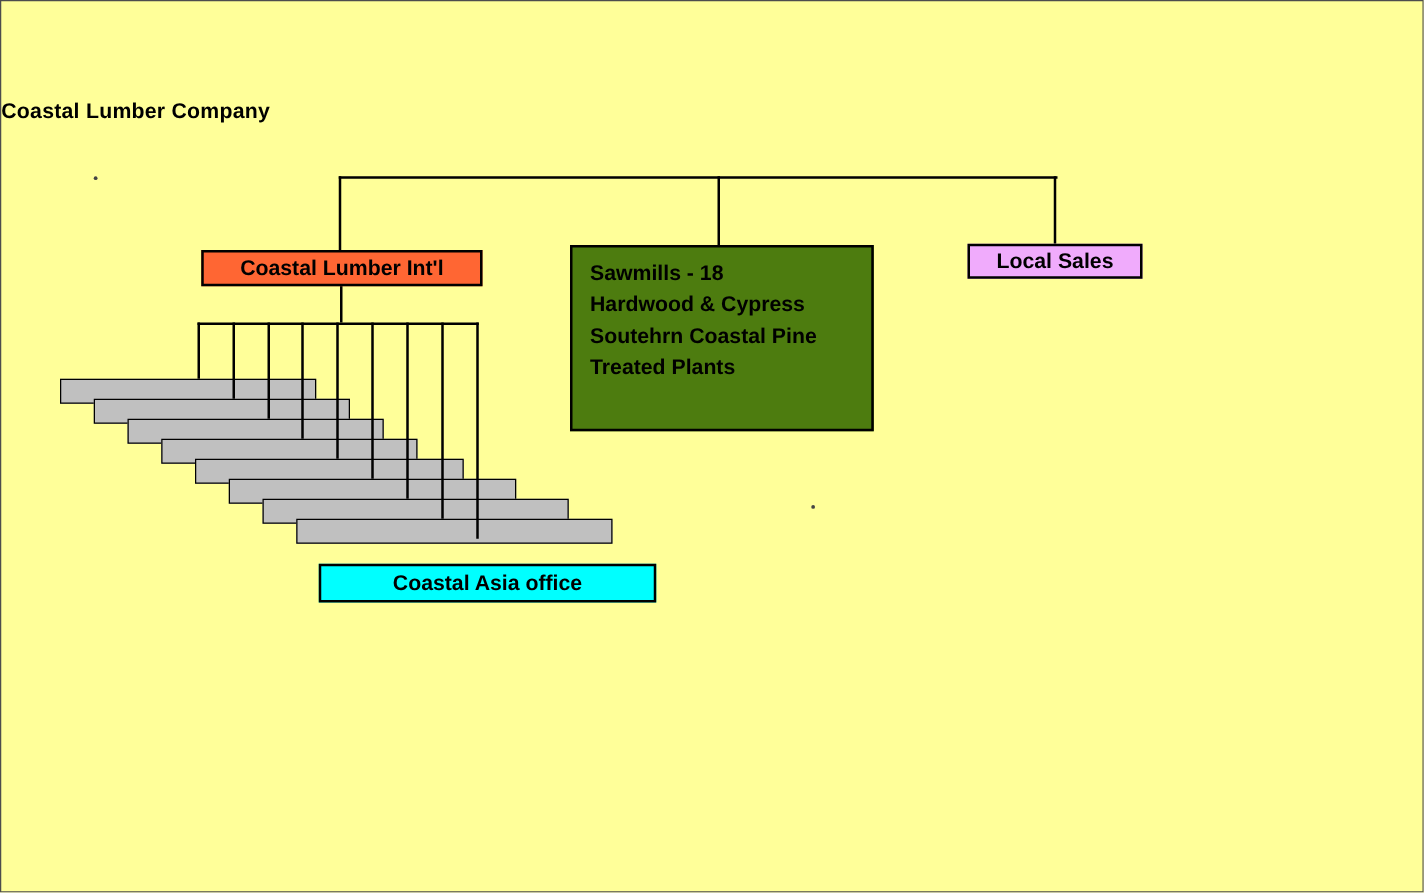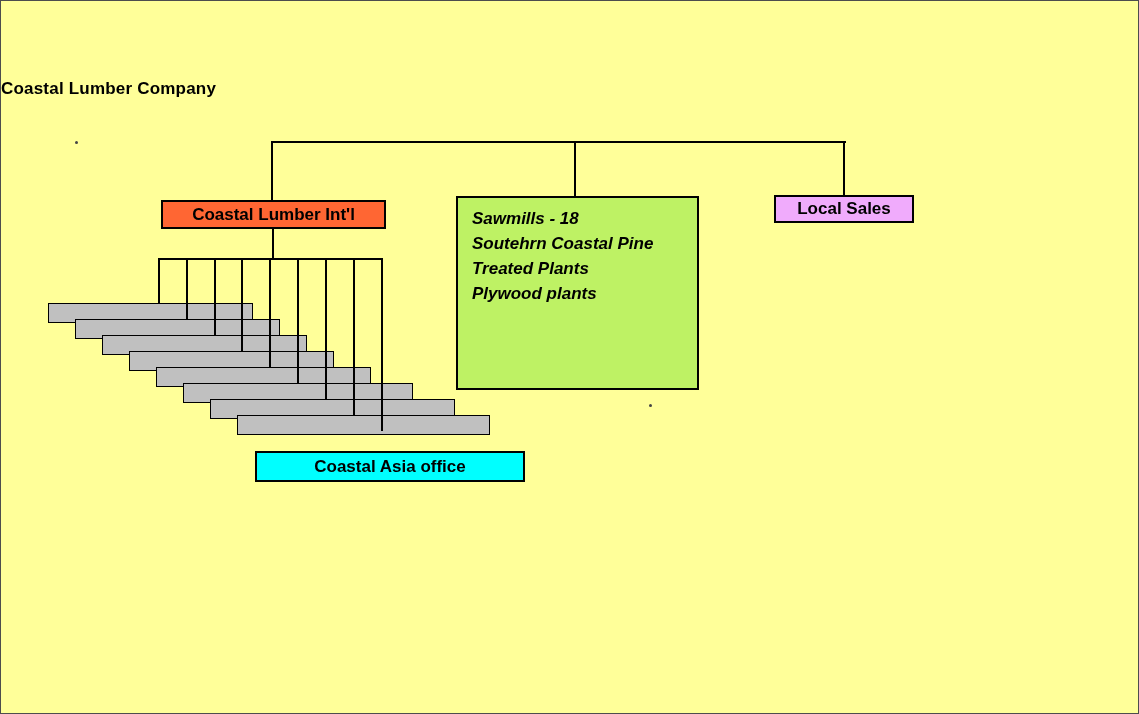--- a/index.html
+++ b/index.html
@@ -29,22 +29,22 @@
     box-sizing:border-box;
     font-weight:bold;
     font-size:17px;
     display:flex;
     align-items:center;
     justify-content:center;
     z-index:6;
   }
   .node-intl{left:160px;top:199px;width:225px;height:29px;background:#FF6633;}
   .node-sawmills{
-    left:455px;top:195px;width:243px;height:194px;background:#bef264;
-    display:block;padding:8px 6px 0 14px;font-style:italic;
+    left:455px;top:195px;width:243px;height:149px;background:#4d7c0f;
+    display:block;padding:8px 6px 0 14px;
   }
   .node-sawmills .tline{line-height:25px;font-weight:bold;font-size:17px;}
   .node-local{left:773px;top:194px;width:140px;height:28px;background:#f0abfc;}
   .node-asia{left:254px;top:430px;width:270px;height:31px;background:#00FFFF;margin-top:20px;}
   .sub{
     position:absolute;
     width:205px;height:20px;
     background:#C0C0C0;
     border:1px solid #000;
     box-sizing:border-box;
@@ -85,23 +85,23 @@
   <div class="sub" style="left:182px;top:382px;width:230px;"></div>
   <div class="sub" style="left:209px;top:398px;width:245px;"></div>
   <div class="sub" style="left:236px;top:414px;width:253px;"></div>
 
   <div class="node node-intl">
     <span>Coastal Lumber Int'l</span>
   </div>
 
   <div class="node node-sawmills">
     <div class="tline">Sawmills - 18</div>
+    <div class="tline">Hardwood &amp; Cypress</div>
     <div class="tline">Soutehrn Coastal Pine</div>
     <div class="tline">Treated Plants</div>
-    <div class="tline">Plywood plants</div>
   </div>
 
   <div class="node node-local">
     <span>Local Sales</span>
   </div>
 
   <div class="node node-asia">
     <span>Coastal Asia office</span>
   </div>
 

